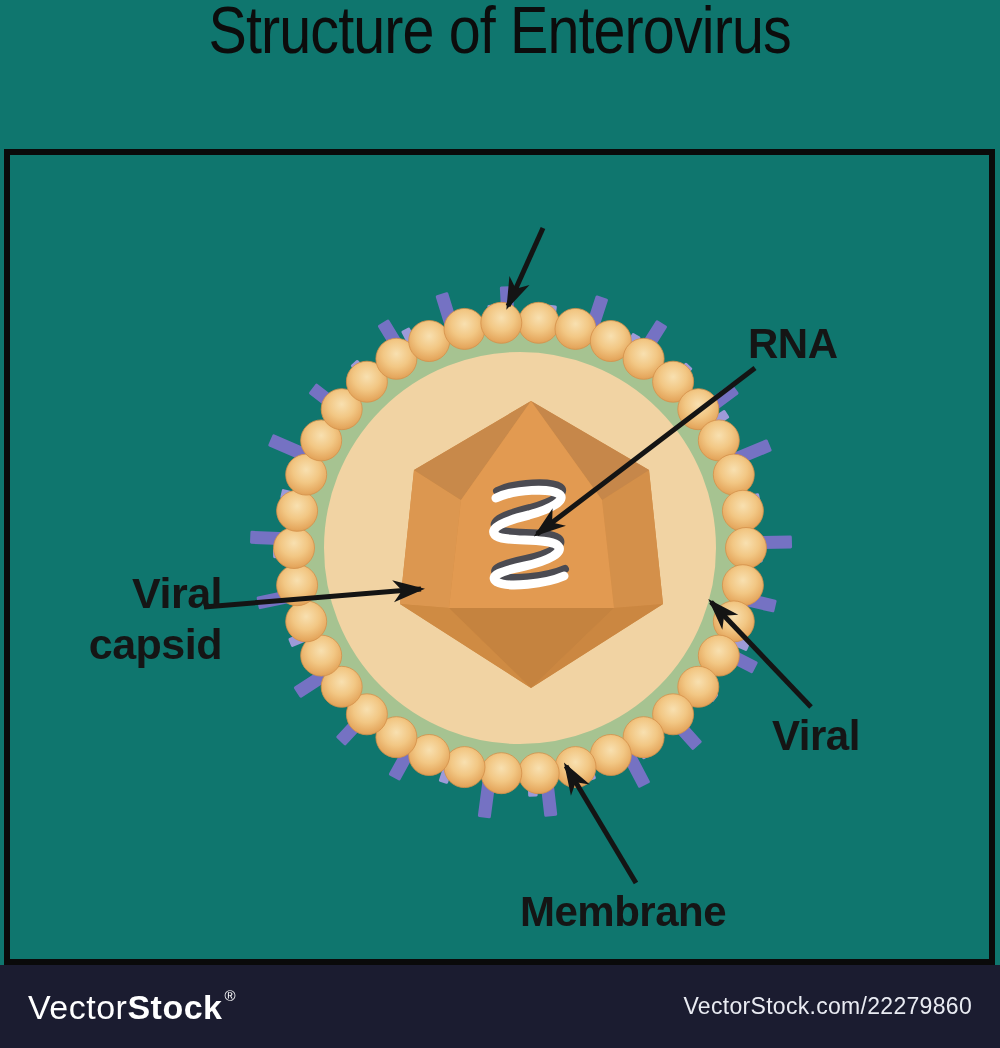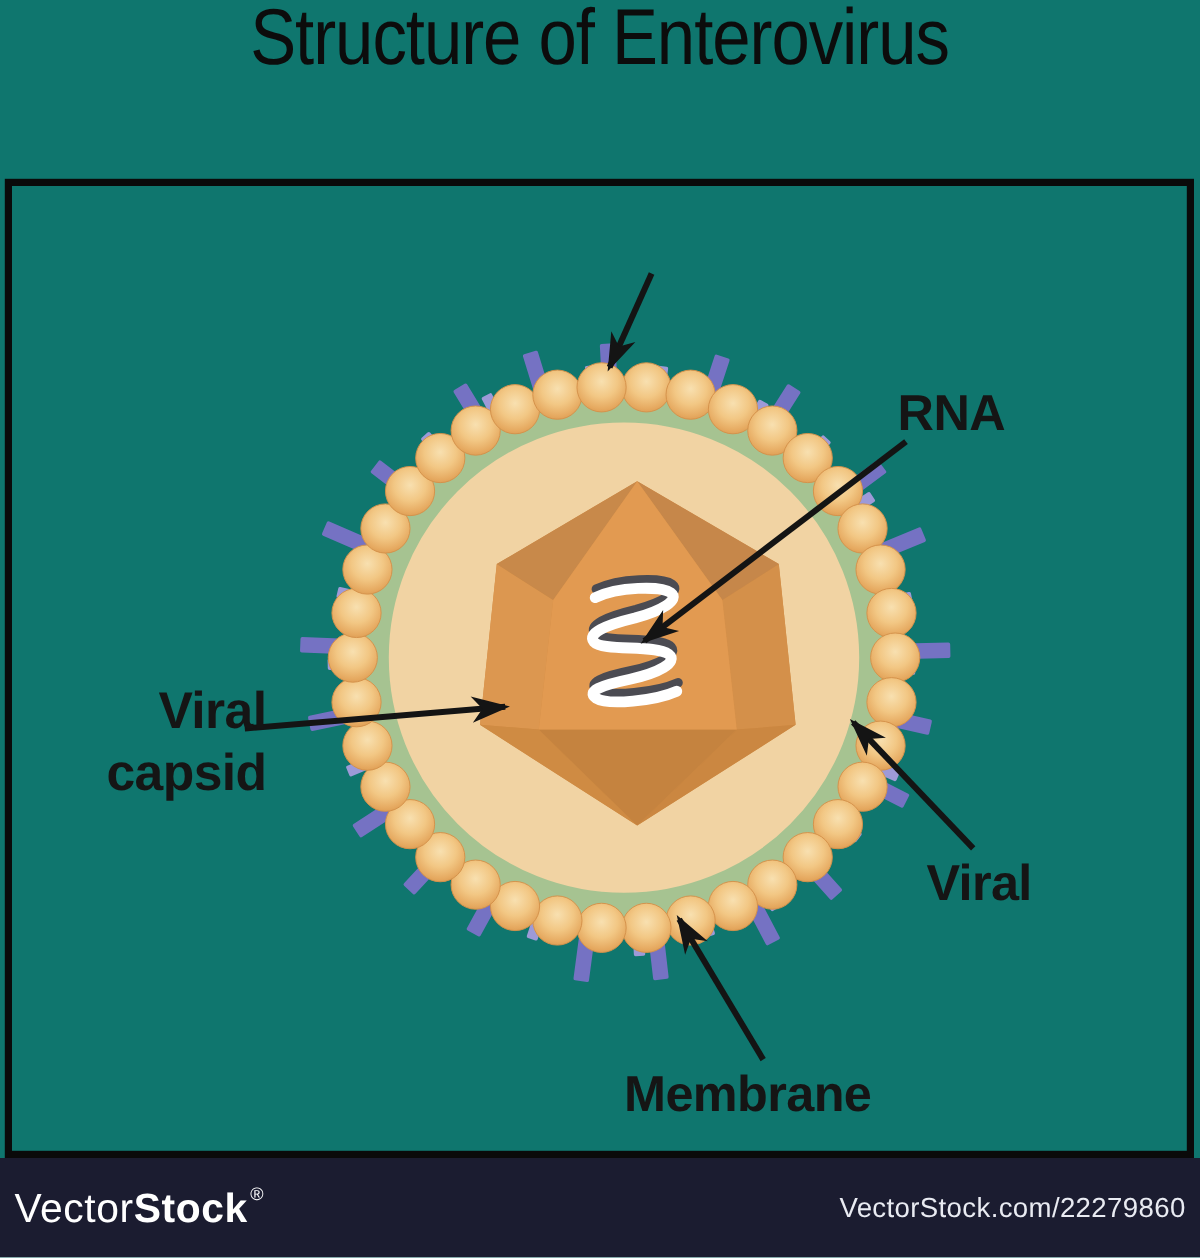--- a/index.html
+++ b/index.html
@@ -21,21 +21,21 @@
     position:absolute;color:#151515;font-weight:700;letter-spacing:-0.5px;white-space:nowrap;
   }
   .lbl-glycoprotein{left:457px;top:185px;font-size:41px;}
   .lbl-rna{left:748px;top:320px;font-size:42px;}
   .lbl-viral-capsid{left:72px;top:568px;width:150px;font-size:43px;line-height:1.18;text-align:right;white-space:normal;}
   .lbl-shell{left:772px;top:712px;font-size:42px;}
   .lbl-membrane{left:520px;top:888px;font-size:42px;}
   .watermark-bar{
     position:absolute;left:0;top:965px;width:1000px;height:83px;background:#1b1c30;
     display:flex;align-items:center;justify-content:space-between;
-    padding:0 12px;box-sizing:border-box;
+    padding:0 28px;box-sizing:border-box;
   }
   .logo{color:#ffffff;font-size:34px;line-height:1;}
   .logo .lt{font-weight:400;letter-spacing:0.5px;}
   .logo .bd{font-weight:700;letter-spacing:0.5px;}
   .logo .reg{font-size:15px;vertical-align:top;position:relative;top:-2px;left:2px;font-weight:400;}
   .credit{color:#e9ebf2;font-size:23px;font-weight:400;letter-spacing:0.3px;}
 </style>
 </head>
 <body>
 

